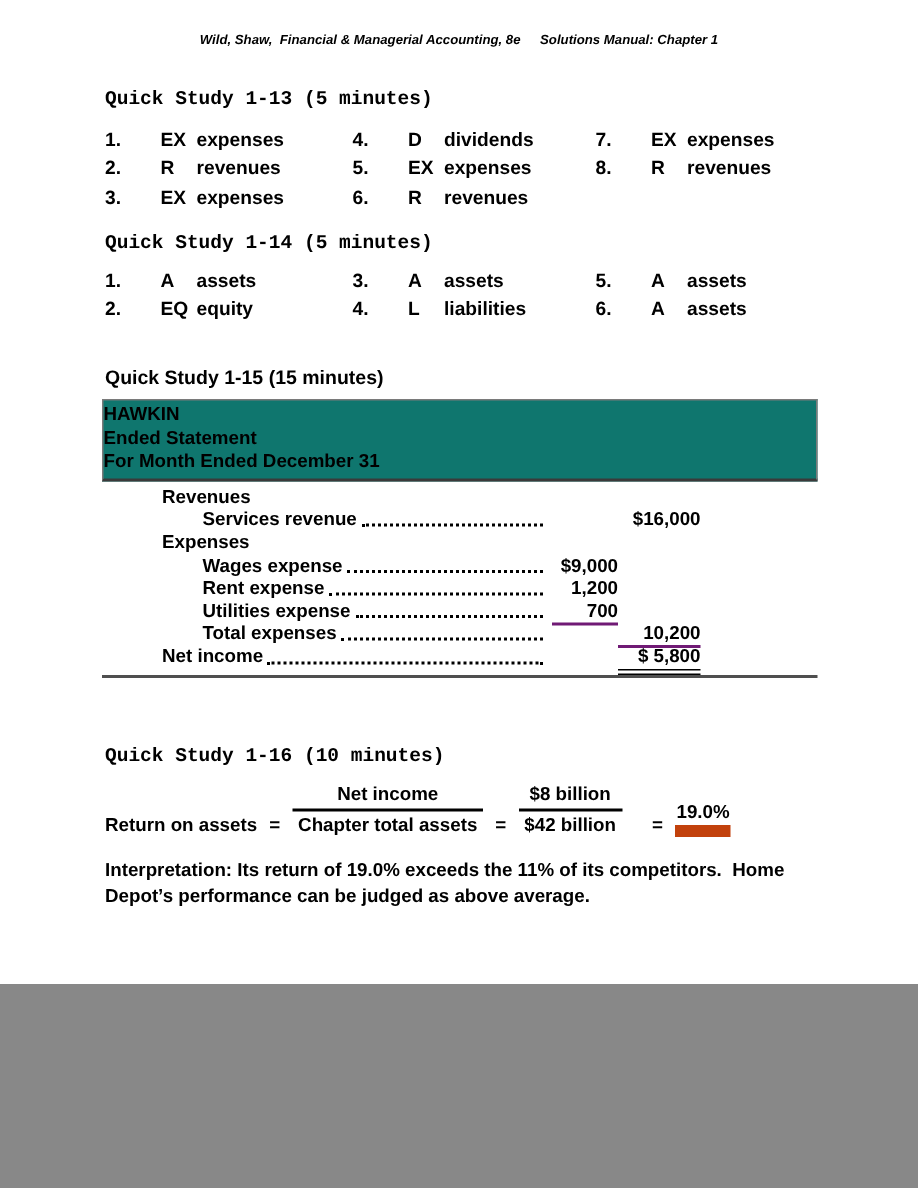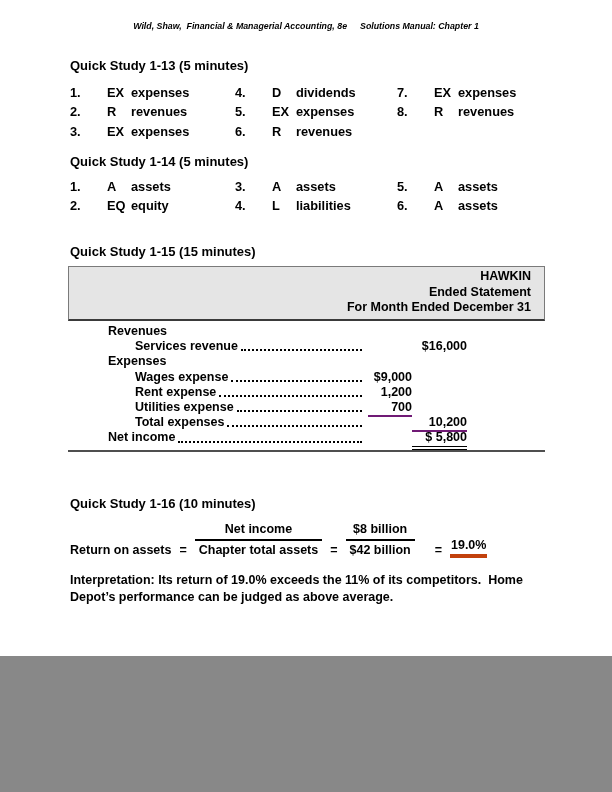--- a/index.html
+++ b/index.html
@@ -15,37 +15,37 @@
     overflow:hidden;
   }
   
   .doc-header {
     position:absolute; top:21px; left:0; right:0;
     display:flex; justify-content:center; gap:13px;
     font-size:8.8px; font-style:italic; white-space:pre;
   }
   
   .qs-block { position:absolute; left:70px; right:30px; }
-  .qs-title { font-size:13px; line-height:16px; }
+  .qs-title { font-size:13px; line-height:16px;font-family:Liberation Mono, monospace; }
   .qs-grid { display:flex; margin-top:9px; }
   .qs-col-1 { width:165px; }
   .qs-col-2 { width:162px; }
   .qs-col-3 { width:160px; }
   .qs-item { display:flex; height:19.3px; line-height:19.3px; font-size:12.8px; }
   .qi-num  { width:37px; }
   .qi-code { width:24px; }
   
   .is-block { position:absolute; left:68px; width:477px; }
   .is-title { font-size:13px; line-height:16px; margin-left:2px; }
   .is-table { margin-top:6px; }
   .is-head {
-    background:#e5e5e5;
+    background:#0f766e;
     border:1px solid #7a7a7a;
     border-bottom:2px solid #3a3a3a;
-    text-align:right; padding:2px 13px 3px;
+    text-align:left; padding:2px 0 3px;
   }
   .is-head div { font-size:12.5px; line-height:15.7px; }
   .is-body { margin-top:3px; }
   .is-row {
     display:flex; align-items:baseline;
     height:15.2px; line-height:15.2px;
     font-size:12.5px; padding-right:78px;
   }
   .ind1 { padding-left:40px; }
   .ind2 { padding-left:67px; }
@@ -56,21 +56,21 @@
   .uu { border-bottom:4px double #000; }
   .is-bottom { border-top:2px solid #4f4f4f; margin-top:4px; }
   
   .equation { display:flex; align-items:flex-end; font-size:12.5px; margin-top:10px; }
   .equation > * { line-height:15px; }
   .eq-sign { margin:0 8px; }
   .eq-sign-wide { margin:0 8px 0 20px; }
   .fraction { display:inline-flex; flex-direction:column; }
   .frac-num { text-align:center; border-bottom:2px solid #000; padding:0 6px 2px; white-space:pre; }
   .frac-den { text-align:center; padding:2px 4px 0; white-space:pre; }
-  .result-u { border-bottom:4px solid #c2410c; padding:0 1px 1px; }
+  .result-u { border-bottom:8px solid #c2410c; padding:0 1px 1px; }
   .interp {
     position:absolute; left:70px; top:572px; width:468px;
     font-size:12.5px; line-height:16.5px; white-space:pre-wrap;
   }
   
   .page-num {
     position:absolute; top:736px; left:0; right:0;
     text-align:center; font-size:11px;
   }
   .logo {

